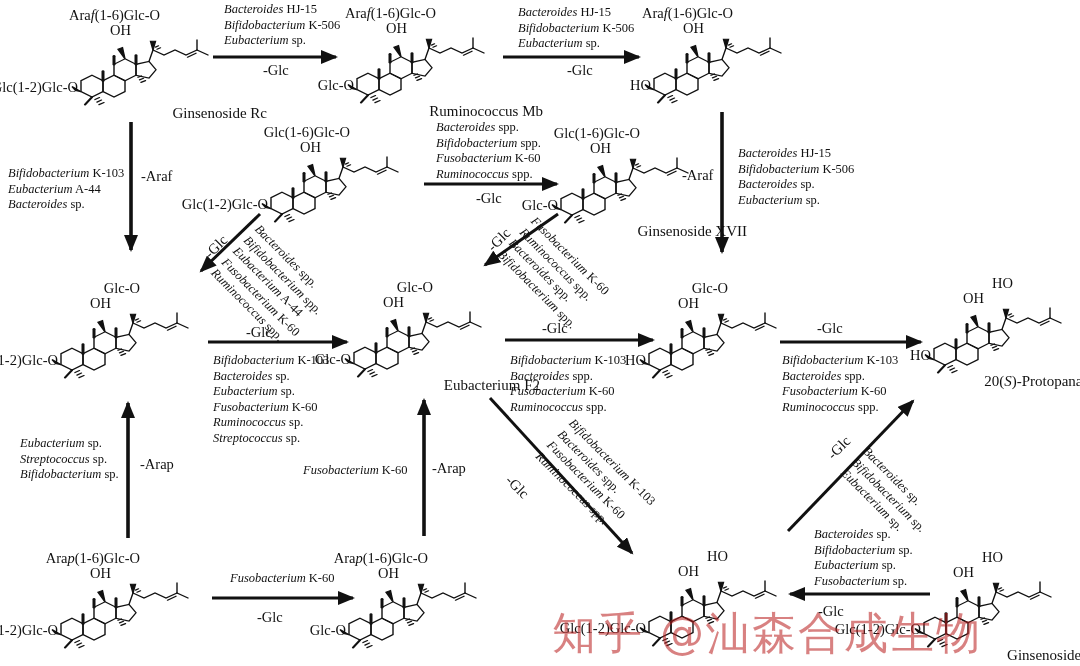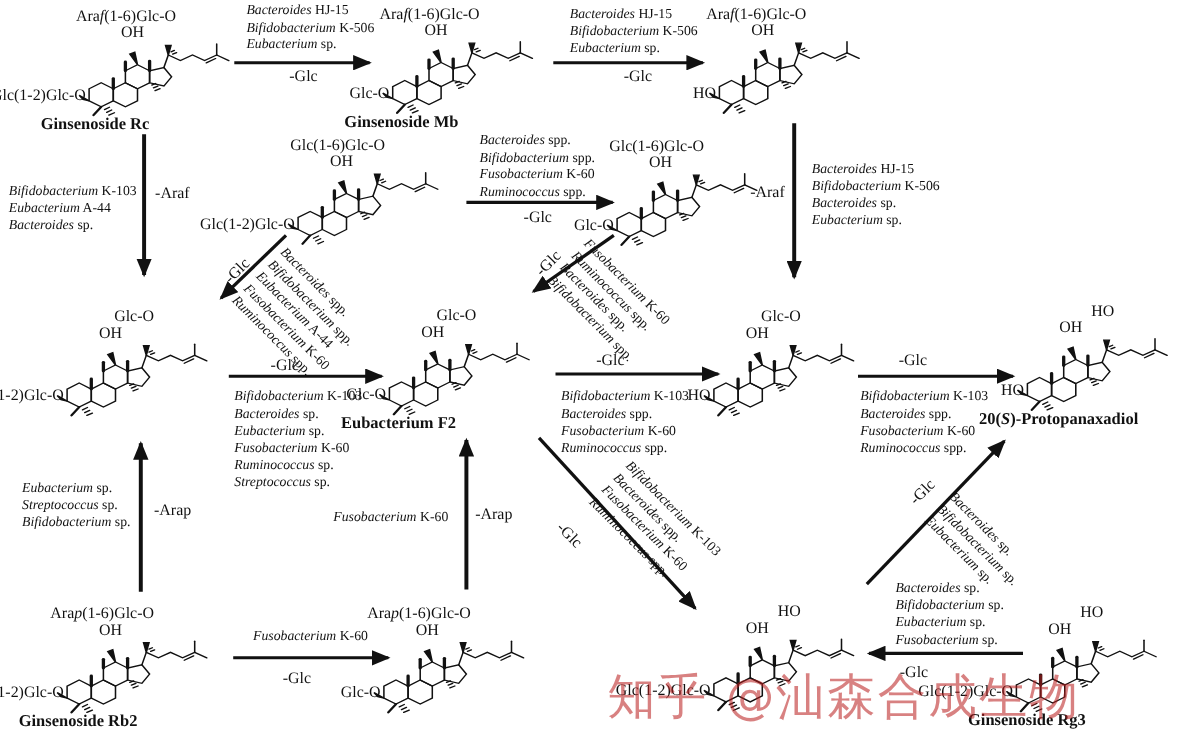--- a/index.html
+++ b/index.html
@@ -5,22 +5,22 @@
   html,body{margin:0;padding:0;background:#fff}
   #stage{position:relative;width:1080px;height:666px;background:#fff;overflow:hidden;
          font-family:"Liberation Serif",serif;color:#111}
   #arrows{position:absolute;left:0;top:0;z-index:1}
   .compound{position:absolute;width:230px;height:115px;z-index:2}
   .skel{position:absolute;left:0;top:14px;width:165px;height:84px}
   .lbl{position:absolute;font-size:14.5px;white-space:nowrap}
   .lbl.top{top:-3px;right:122px}
   .lbl.oh{top:12px;left:58px}
   .lbl.bot{top:69px;right:204px}
-  .cname{position:absolute;top:95px;left:-15px;width:230px;text-align:left;
-         font-weight:bold;font-size:15px;white-space:nowrap}
+  .cname{position:absolute;top:95px;left:-15px;width:230px;text-align:right;
+         font-weight:normal;font-size:15px;white-space:nowrap}
   .bact{position:absolute;font-size:12.5px;line-height:15.5px;white-space:nowrap;z-index:3}
   .loses{position:absolute;font-size:14.5px;white-space:nowrap;z-index:3}
   .rot45{transform:rotate(45deg);transform-origin:0 0}
   .rotm45{transform:rotate(-45deg);transform-origin:0 0}
   .watermark{position:absolute;left:552px;top:604px;font-size:44px;color:#b91c1c;opacity:.55;
          white-space:nowrap;font-family:"DejaVu Sans",sans-serif;letter-spacing:2px;z-index:9}
 </style>
 </head>
 <body>
 
@@ -108,21 +108,21 @@
           <path d="M103.5,27.5 106.5,26"></path>
           <path d="M105,30 108.5,28.3"></path>
           <path d="M29,80.5 20,74.5 23.5,79 Z" fill="#111"></path>
           <path d="M73,41.5 66,30 70.5,28 Z" fill="#111"></path>
           <path d="M101,31 98.5,20.5 103.5,20.5 Z" fill="#111"></path>
         </g>
       </svg>
       <div class="lbl top">Ara<i>f</i>(1-6)Glc-O</div>
       <div class="lbl oh">OH</div>
       <div class="lbl bot">Glc-O</div>
-      <div class="cname">Ginsenoside Mb</div>
+      <div class="cname">Ruminococcus Mb</div>
     </div>
     <div class="compound" style="left: 625px; top: 8px;">
       <svg class="skel" viewBox="0 0 165 100" preserveAspectRatio="none">
         <g stroke="#111" stroke-width="1.4" fill="none" stroke-linecap="round">
           <path d="M40,61 51,67.5 51,80.5 40,87 29,80.5 29,67.5 Z"></path>
           <path d="M62,61 73,67.5 73,80.5 62,87 51,80.5 51,67.5 Z"></path>
           <path d="M73,41.5 84,48 84,61 73,67.5 62,61 62,48 Z"></path>
           <path d="M84,48 84,61 97,64.5 104,54.5 97,44.5 Z"></path>
           <path d="M97,44.5 101,31"></path>
           <path d="M101,31 112,37 123,31 134,37 145,31"></path>
@@ -208,20 +208,21 @@
           <path d="M103.5,27.5 106.5,26"></path>
           <path d="M105,30 108.5,28.3"></path>
           <path d="M29,80.5 20,74.5 23.5,79 Z" fill="#111"></path>
           <path d="M73,41.5 66,30 70.5,28 Z" fill="#111"></path>
           <path d="M101,31 98.5,20.5 103.5,20.5 Z" fill="#111"></path>
         </g>
       </svg>
       <div class="lbl top">Glc(1-6)Glc-O</div>
       <div class="lbl oh">OH</div>
       <div class="lbl bot">Glc-O</div>
+      <div class="cname">Ginsenoside XVII</div>
     </div>
     <div class="compound" style="left: 32px; top: 283px;">
       <svg class="skel" viewBox="0 0 165 100" preserveAspectRatio="none">
         <g stroke="#111" stroke-width="1.4" fill="none" stroke-linecap="round">
           <path d="M40,61 51,67.5 51,80.5 40,87 29,80.5 29,67.5 Z"></path>
           <path d="M62,61 73,67.5 73,80.5 62,87 51,80.5 51,67.5 Z"></path>
           <path d="M73,41.5 84,48 84,61 73,67.5 62,61 62,48 Z"></path>
           <path d="M84,48 84,61 97,64.5 104,54.5 97,44.5 Z"></path>
           <path d="M97,44.5 101,31"></path>
           <path d="M101,31 112,37 123,31 134,37 145,31"></path>
@@ -375,21 +376,20 @@
           <path d="M103.5,27.5 106.5,26"></path>
           <path d="M105,30 108.5,28.3"></path>
           <path d="M29,80.5 20,74.5 23.5,79 Z" fill="#111"></path>
           <path d="M73,41.5 66,30 70.5,28 Z" fill="#111"></path>
           <path d="M101,31 98.5,20.5 103.5,20.5 Z" fill="#111"></path>
         </g>
       </svg>
       <div class="lbl top">Ara<i>p</i>(1-6)Glc-O</div>
       <div class="lbl oh">OH</div>
       <div class="lbl bot">Glc(1-2)Glc-O</div>
-      <div class="cname">Ginsenoside Rb2</div>
     </div>
     <div class="compound" style="left: 320px; top: 553px;">
       <svg class="skel" viewBox="0 0 165 100" preserveAspectRatio="none">
         <g stroke="#111" stroke-width="1.4" fill="none" stroke-linecap="round">
           <path d="M40,61 51,67.5 51,80.5 40,87 29,80.5 29,67.5 Z"></path>
           <path d="M62,61 73,67.5 73,80.5 62,87 51,80.5 51,67.5 Z"></path>
           <path d="M73,41.5 84,48 84,61 73,67.5 62,61 62,48 Z"></path>
           <path d="M84,48 84,61 97,64.5 104,54.5 97,44.5 Z"></path>
           <path d="M97,44.5 101,31"></path>
           <path d="M101,31 112,37 123,31 134,37 145,31"></path>

